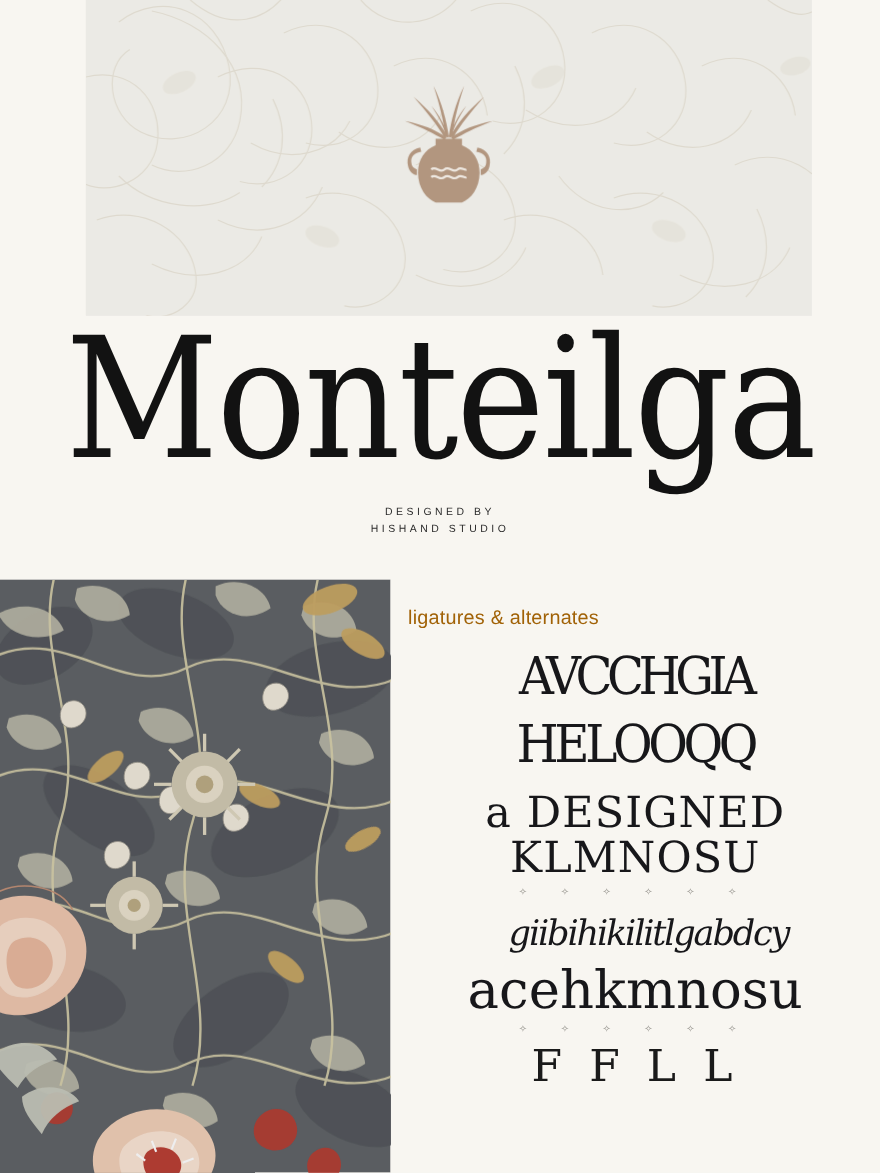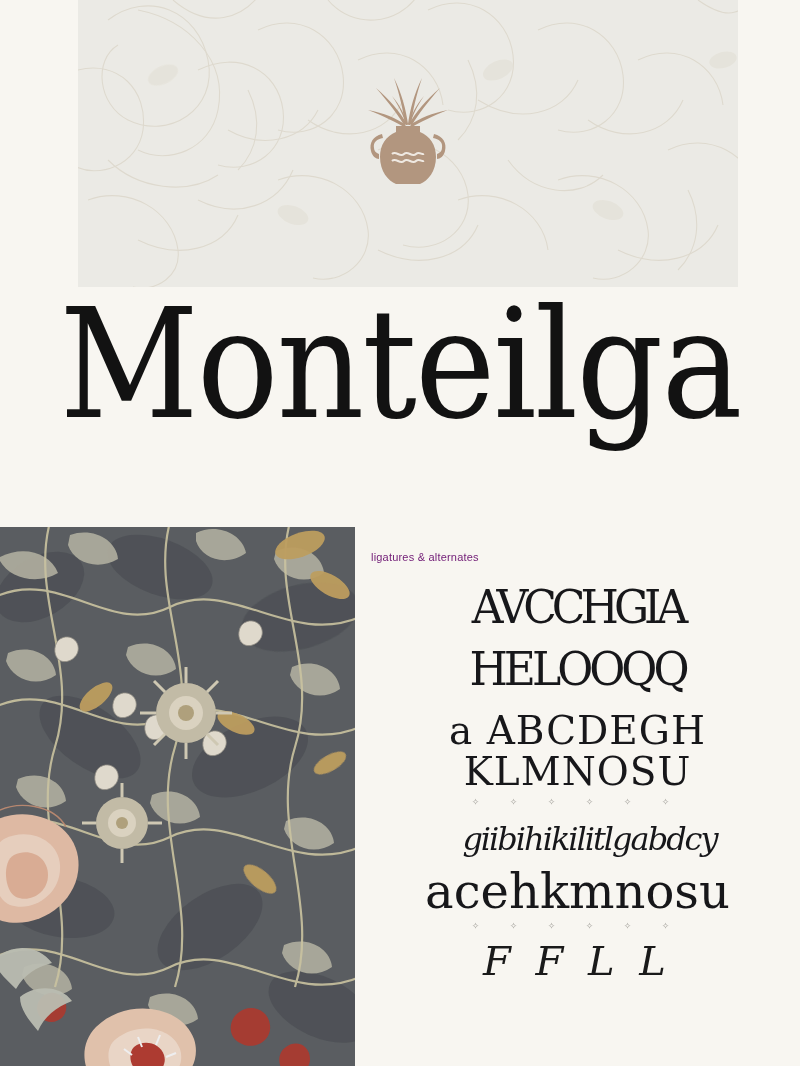--- a/index.html
+++ b/index.html
@@ -103,39 +103,39 @@
     left: 355px;
     top: 0;
     width: 445px;
     height: 539px;
     background: #f8f6f1;
     padding: 24px 0 0 0;
     box-sizing: border-box;
   }
   .spec-label {
     font-family: "Liberation Sans", sans-serif;
-    font-size: 11px;
-    color: #701a75;
+    font-size: 18px;
+    color: #a16207;
     letter-spacing: .2px;
     padding-left: 16px;
   }
   .glyph-row {
     font-family: "DejaVu Serif", "Liberation Serif", serif;
     color: #17171a;
     text-align: center;
     white-space: nowrap;
     line-height: 1;
   }
   .row1 { font-size: 44px; margin-top: 22px; letter-spacing: -5px; transform: scaleY(1.08); }
   .row2 { font-size: 44px; margin-top: 18px; letter-spacing: -4px; transform: scaleY(1.08); }
   .row3 { font-size: 39px; margin-top: 20px; letter-spacing: 1px; }
   .row4 { font-size: 39px; margin-top: 2px; letter-spacing: 1px; }
   .row5 { font-size: 32px; margin-top: 16px; letter-spacing: -2px; font-style: italic; padding-left: 24px; }
   .row6 { font-size: 48px; margin-top: 12px; letter-spacing: 0px; }
-  .row7 { font-size: 40px; margin-top: 10px; letter-spacing: 6px; font-style: italic; color: #1a1a1a; }
+  .row7 { font-size: 40px; margin-top: 10px; letter-spacing: 6px; color: #1a1a1a; }
 
   .divider {
     width: 250px;
     margin: 6px auto 0 auto;
     height: 10px;
     text-align: center;
     color: #9c9a94;
     font-size: 9px;
     letter-spacing: 14px;
     line-height: 10px;
@@ -218,20 +218,24 @@
         <g stroke="#efe9e2" stroke-width="2" fill="none">
           <path d="M44 82 c4 -4 8 4 12 0 c4 -4 8 4 12 0 c3 -3 6 1 8 0"></path>
           <path d="M44 89 c4 -4 8 4 12 0 c4 -4 8 4 12 0 c3 -3 6 1 8 0"></path>
         </g>
       </svg>
     </div>
   </div>
 
   <div class="title-wrap">
     <div class="display-title">Monteilga</div>
+    <div class="credit">
+      <div>DESIGNED BY</div>
+      <div>HISHAND STUDIO</div>
+    </div>
   </div>
 
   <div class="bottom">
 
     <div class="art-panel">
       <svg width="355" height="539" viewBox="0 0 355 539">
         <rect width="355" height="539" fill="#5a5d61"></rect>
 
         <g opacity="0.9">
           <g fill="#4e5156">
@@ -351,21 +355,21 @@
           </g>
         </g>
       </svg>
     </div>
 
     <div class="specimen">
       <div class="spec-label">ligatures &amp; alternates</div>
 
       <div class="glyph-row row1">AVCCHGIA</div>
       <div class="glyph-row row2">HELOOQQ</div>
-      <div class="glyph-row row3">a ABCDEGH</div>
+      <div class="glyph-row row3">a DESIGNED</div>
       <div class="glyph-row row4">KLMNOSU</div>
       <div class="divider">✧ ✧ ✧ ✧ ✧ ✧</div>
       <div class="glyph-row row5">giibihikilitlgabdcy</div>
       <div class="glyph-row row6">acehkmnosu</div>
       <div class="divider">✧ ✧ ✧ ✧ ✧ ✧</div>
       <div class="glyph-row row7">F F L L</div>
     </div>
 
   </div>
 </div>

